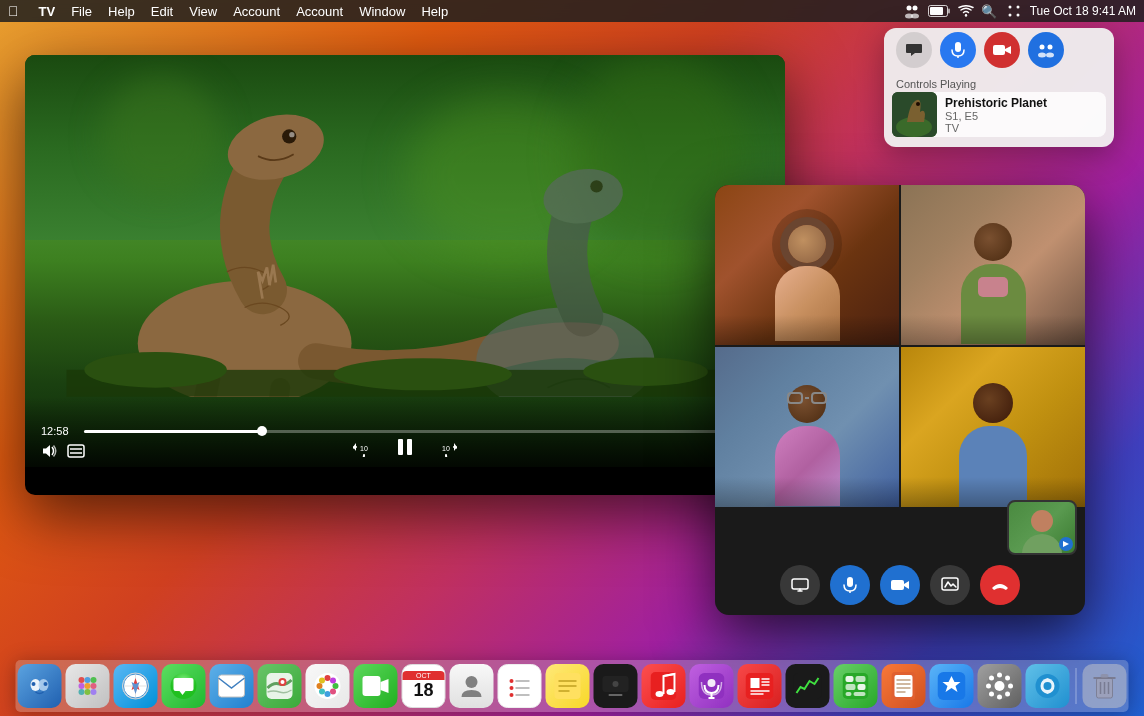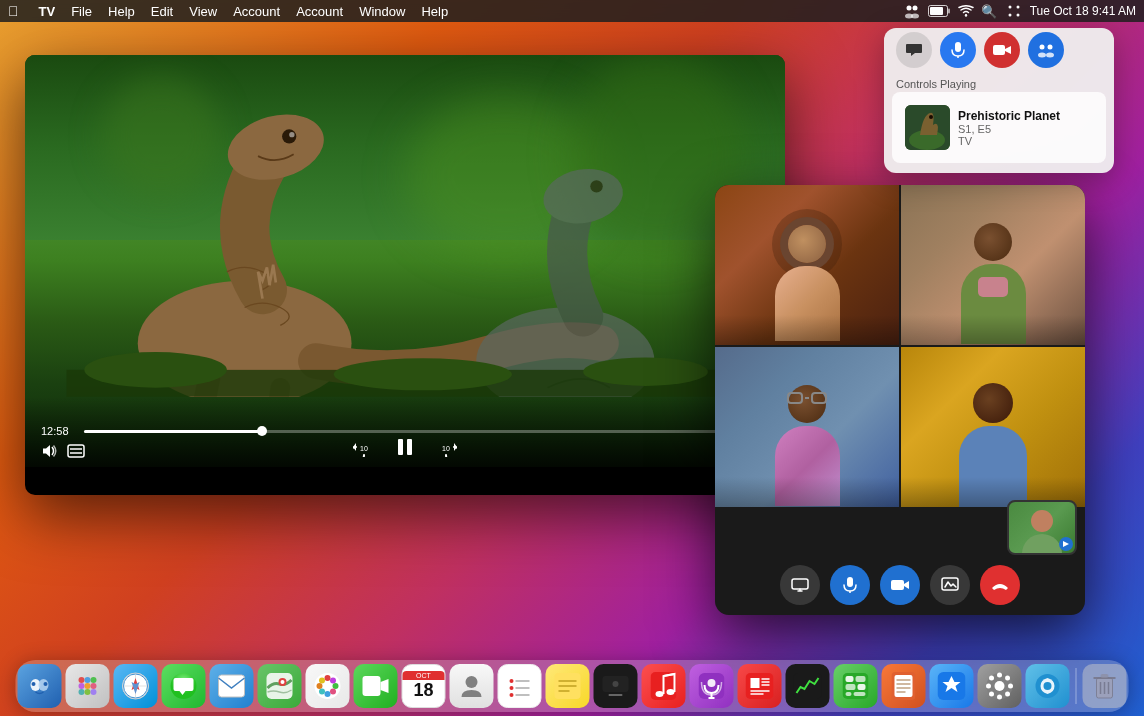--- a/index.html
+++ b/index.html
@@ -393,21 +393,21 @@
     .sp-btn-gray { background: rgba(150,150,150,0.3); color: #333; }
     .sp-btn-blue { background: #2878f0; }
     .sp-btn-red-vid { background: #d03030; }
     .sp-btn-blue2 { background: #2070e0; }
 
     
     .sp-now-playing {
       background: rgba(255,255,255,0.8);
       margin: 0 8px 10px;
       border-radius: 8px;
-      padding: 13px;
+      padding: 0;
       display: flex;
       align-items: center;
       gap: 8px;
     }
     .sp-np-label {
       font-size: 11px;
       color: #555;
       padding: 0 12px 2px;
     }
     .sp-thumbnail {
@@ -433,21 +433,21 @@
     #dock {
       position: absolute;
       bottom: 4px;
       left: 50%;
       transform: translateX(-50%);
       display: flex;
       align-items: flex-end;
       gap: 4px;
       background: rgba(200,200,200,0.3);
       backdrop-filter: blur(20px);
-      border-radius: 20px;
+      border-radius: 5px;
       padding: 4px 2px;
       box-shadow: 0 2px 20px rgba(0,0,0,0.3);
     }
     .dock-item {
       width: 44px;
       height: 44px;
       border-radius: 10px;
       display: flex;
       align-items: center;
       justify-content: center;

